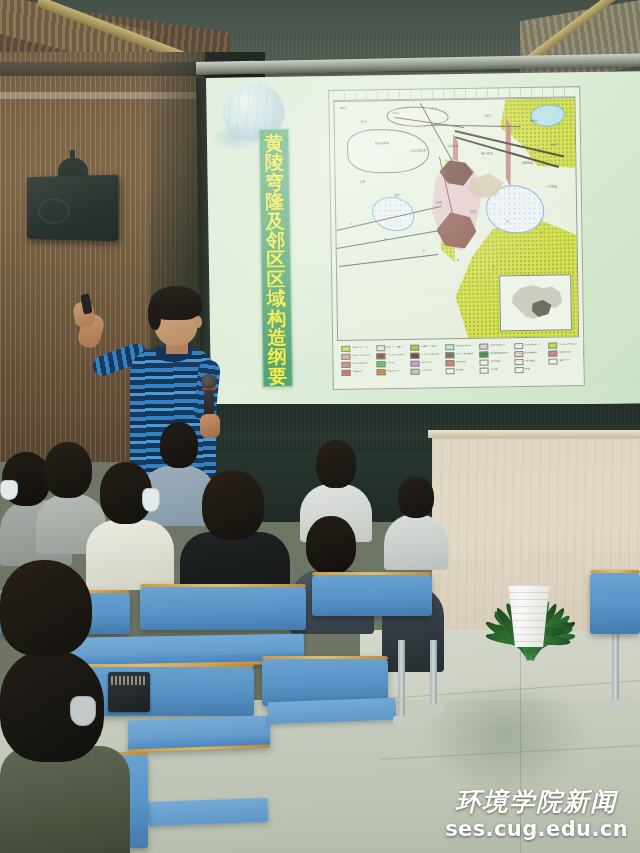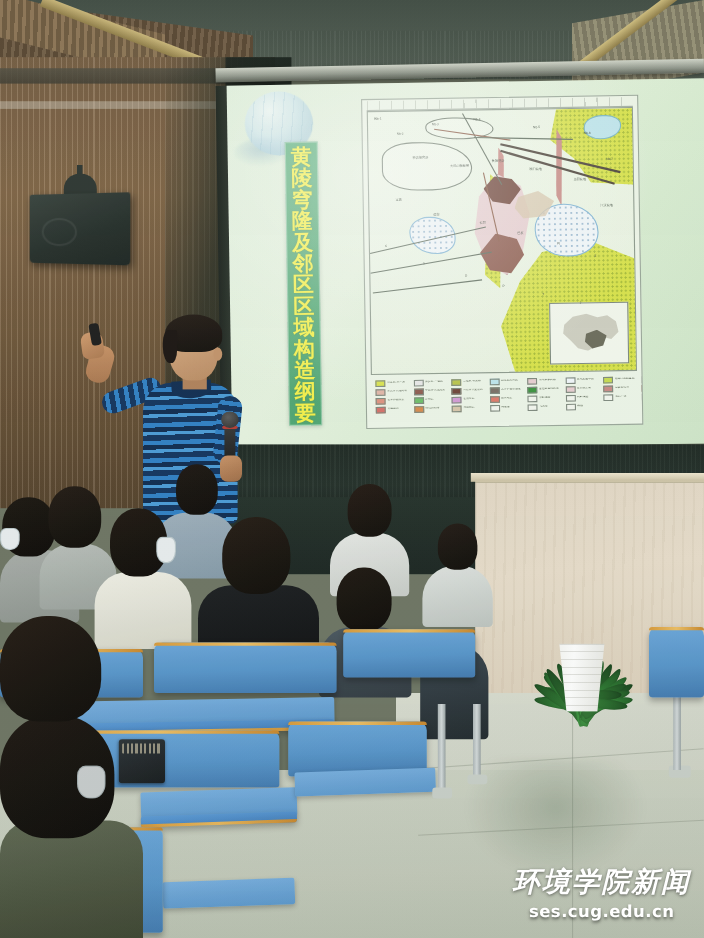--- a/index.html
+++ b/index.html
@@ -477,21 +477,21 @@
     text-shadow:0 1px 3px rgba(0,0,0,.55);
     pointer-events:none;
   }
   .wm-cn {
     font-size:25px; font-weight:bold; letter-spacing:2px;
     font-family:"DejaVu Sans", sans-serif;
     font-style:italic;
     line-height:30px;
   }
   .wm-url {
-    font-size:15px; font-weight:bold; letter-spacing:.4px;
+    font-size:21px; font-weight:bold; letter-spacing:.4px;
     font-family:"DejaVu Sans", sans-serif;
     line-height:24px;
   }
 
   
   .haze {
     position:absolute; inset:0; pointer-events:none;
     background:linear-gradient(180deg, rgba(190,200,170,.07) 0%, rgba(150,170,150,.05) 50%, rgba(120,140,120,.07) 100%);
   }
 </style>

